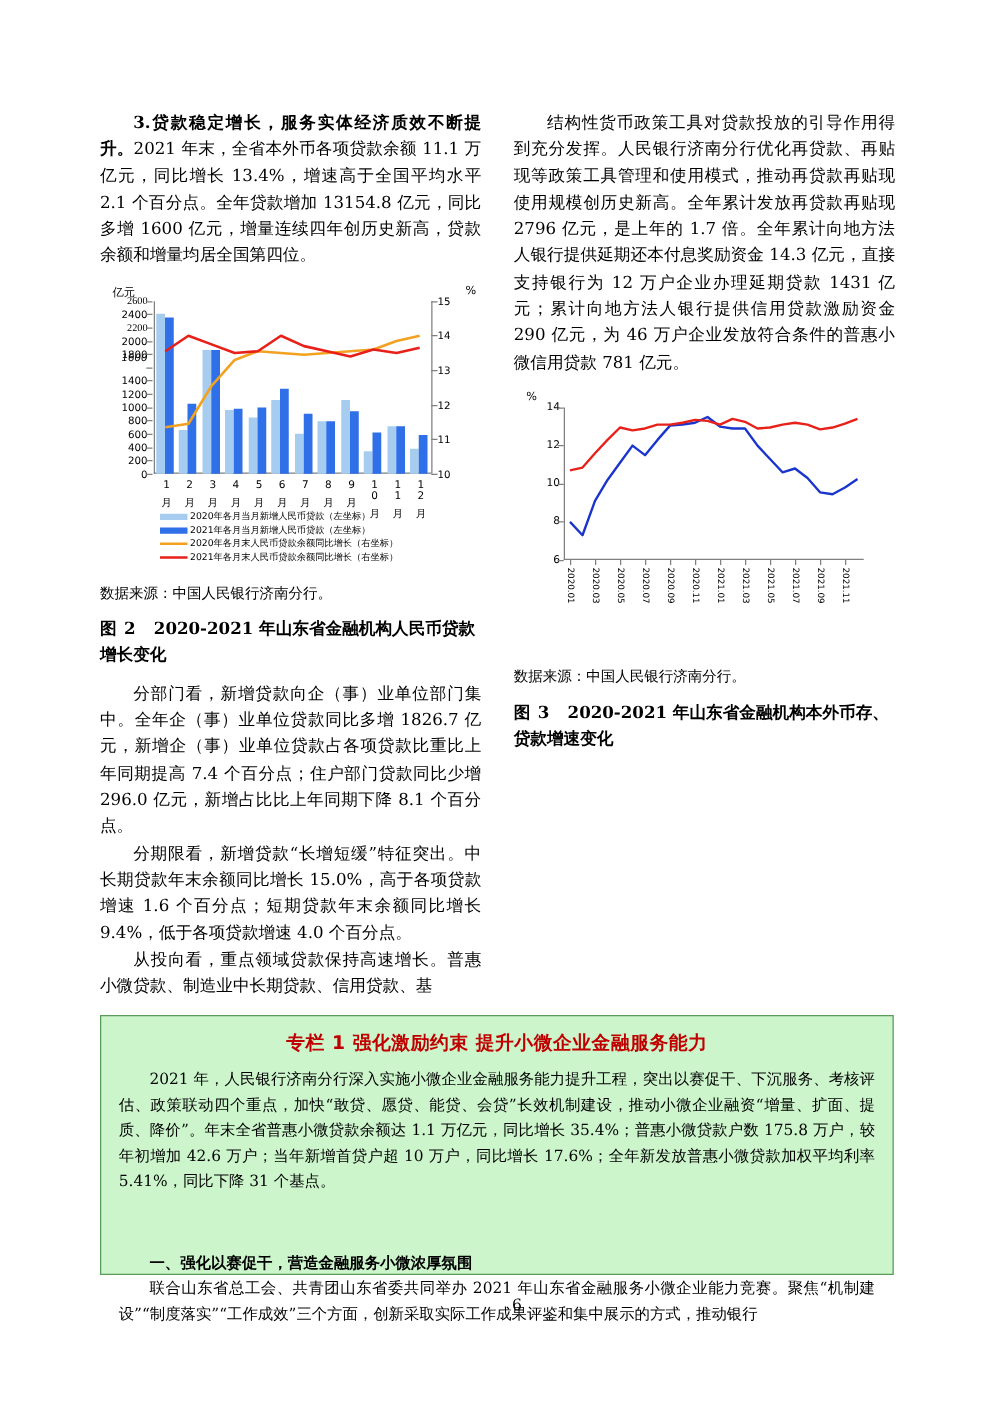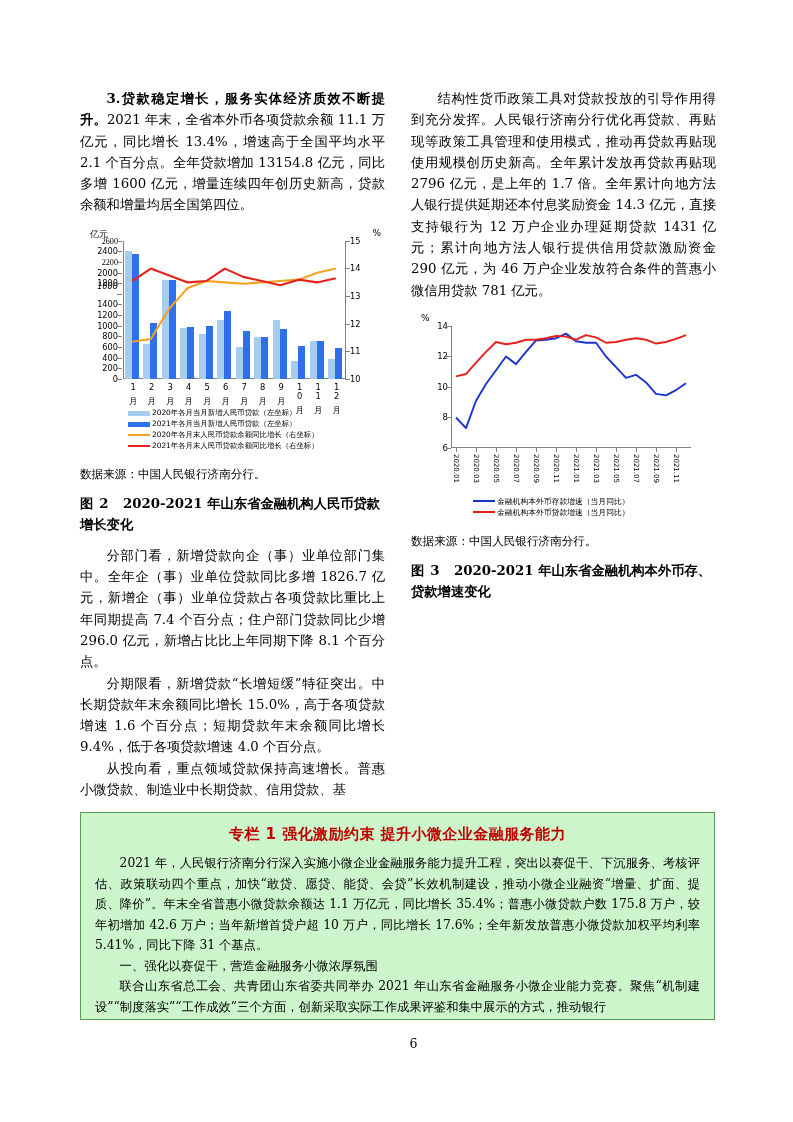--- a/index.html
+++ b/index.html
@@ -254,22 +254,23 @@
   }
   .feature p {
     margin: 0;
     font-size: 12.3px;
     line-height: 20.5px;
     text-align: justify;
     text-justify: inter-ideograph;
     text-indent: 2em;
   }
   .feature p.sub {
-    font-weight: normal;
+    font-weight: bold;
     text-indent: 2em;
+    margin-top: 44px;
   }
 
   .page-number {
     position: absolute;
     left: 0; right: 0;
     top: 1036px;
     text-align: center;
     font-size: 12.5px;
     font-family: "DejaVu Serif","Liberation Serif",serif;
   }
@@ -474,30 +475,20 @@
               <div class="c2-xlab" style="left: 181px;">2021.03</div>
               <div class="c2-xtick" style="left: 205px;"></div>
               <div class="c2-xlab" style="left: 201px;">2021.05</div>
               <div class="c2-xtick" style="left: 225px;"></div>
               <div class="c2-xlab" style="left: 221px;">2021.07</div>
               <div class="c2-xtick" style="left: 245px;"></div>
               <div class="c2-xlab" style="left: 241px;">2021.09</div>
               <div class="c2-xtick" style="left: 265px;"></div>
               <div class="c2-xlab" style="left: 261px;">2021.11</div>
             </div>
-          <div class="c2-legend" id="c2-legend">
-              <div class="leg-row" style="font-size: 7.8px;">
-                <span class="leg-line" style="border-top-color: rgb(26, 53, 204);"></span>
-                <span>金融机构本外币存款增速（当月同比）</span>
-              </div>
-              <div class="leg-row" style="font-size: 7.8px;">
-                <span class="leg-line" style="border-top-color: rgb(232, 32, 26);"></span>
-                <span>金融机构本外币贷款增速（当月同比）</span>
-              </div>
-            </div>
         </div>
         <div class="fig-src">数据来源：中国人民银行济南分行。</div>
         <div class="fig-cap"><span class="lbl">图 3</span>&nbsp;&nbsp;&nbsp;<span>2020-2021 年山东省金融机构本外币存、贷款增速变化</span></div>
       </div>
     </div>
   </div>
 
   <div class="feature">
     <div class="feature-title">专栏 1   强化激励约束 提升小微企业金融服务能力</div>
     <p>2021 年，人民银行济南分行深入实施小微企业金融服务能力提升工程，突出以赛促干、下沉服务、考核评估、政策联动四个重点，加快“敢贷、愿贷、能贷、会贷”长效机制建设，推动小微企业融资“增量、扩面、提质、降价”。年末全省普惠小微贷款余额达 1.1 万亿元，同比增长 35.4%；普惠小微贷款户数 175.8 万户，较年初增加 42.6 万户；当年新增首贷户超 10 万户，同比增长 17.6%；全年新发放普惠小微贷款加权平均利率 5.41%，同比下降 31 个基点。</p>

